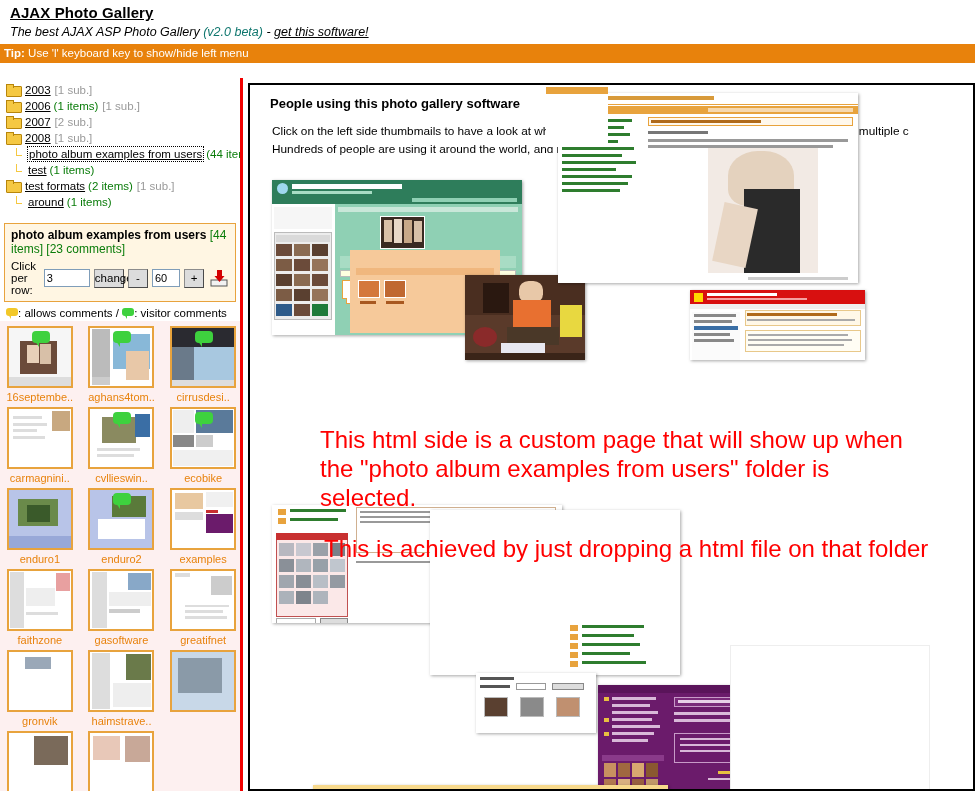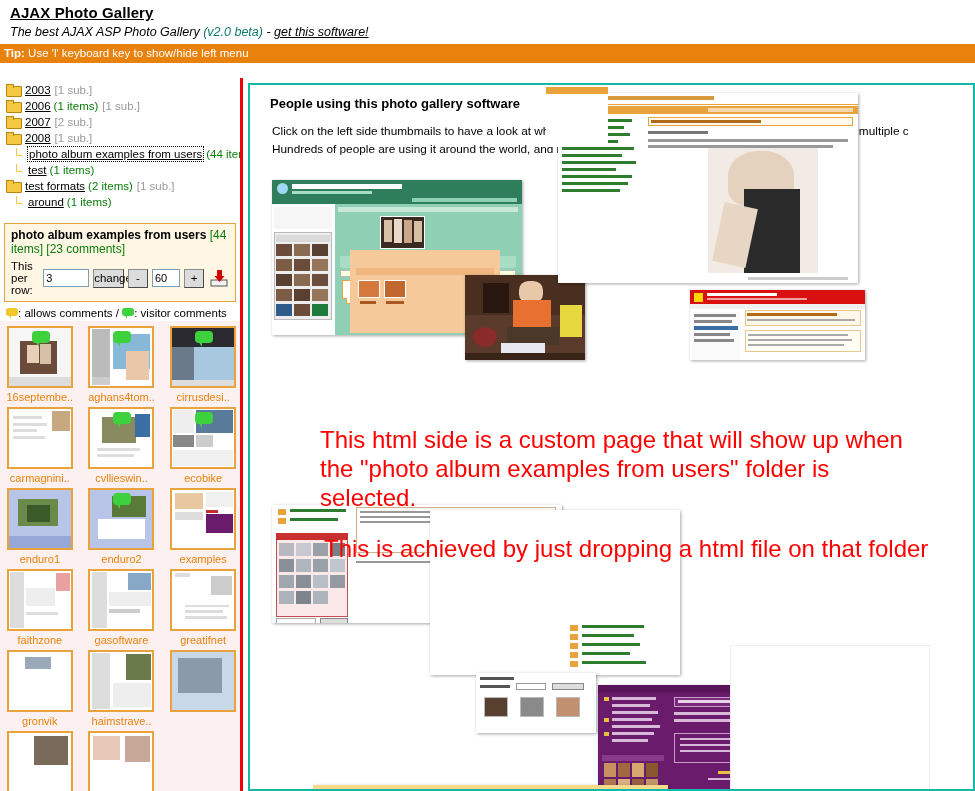--- a/index.html
+++ b/index.html
@@ -155,21 +155,21 @@
     border-left:4px solid transparent; border-top:6px solid #3ED13E;
   }
   
   .tn { position:absolute; inset:0; }
   .tn .blk { position:absolute; }
 
   
   .right-col {
     position: absolute; left: 248px; top: 83px;
     width: 727px; height: 708px;
-    border: 2px solid #14b8a6;
+    border: 2px solid #000000;
     background: #ffffff;
     overflow: hidden;
   }
   .content-inner { position: relative; width: 100%; height: 100%; }
   .ct-head {
     font-size: 13px; font-weight: bold; color:#000;
     padding: 11px 0 0 20px;
   }
   .ct-para {
     font-size: 11.8px; color:#000; line-height: 18px;
@@ -261,21 +261,21 @@
           <span class="cnt">(1 items)</span>
         </div>
       </div>
 
     <div class="album-box">
       <div class="album-title">
         <b>photo album examples from users</b>
         <span class="meta">[44 items] [23 comments]</span>
       </div>
       <div class="ppr-row">
-        <span class="ppr-label">This per row:</span>
+        <span class="ppr-label">Click per row:</span>
         <input class="txt-input" type="text" value="3" style="">
         <button class="btn wide">change</button>
         <button class="btn tiny">-</button>
         <input class="txt-input sm" type="text" value="60" style="">
         <button class="btn tiny">+</button>
         <span class="dl-icon">
           <svg width="22" height="19" viewBox="0 0 22 19">
             <rect x="3" y="11" width="16" height="6" fill="#F2F2F2" stroke="#555"></rect>
             <rect x="9" y="1" width="5" height="7" fill="#D40000"></rect>
             <polygon points="6.5,7 16.5,7 11.5,13" fill="#D40000"></polygon>

